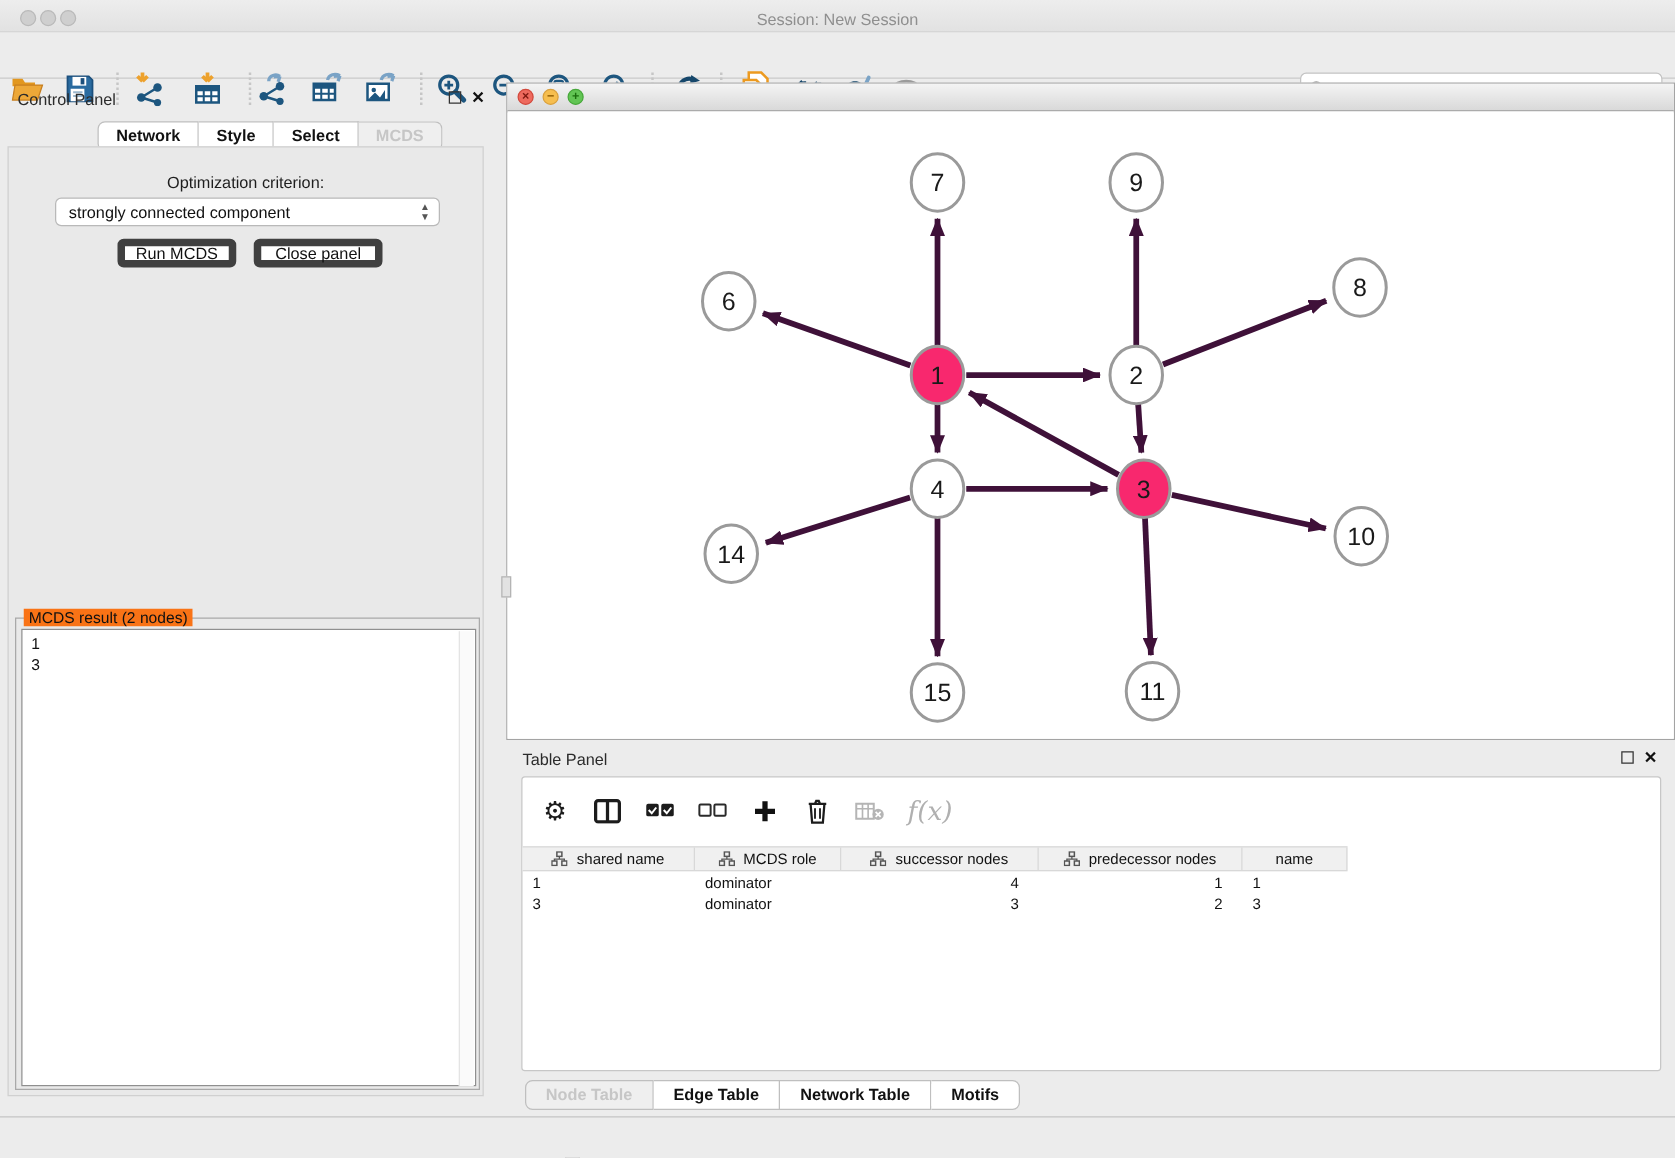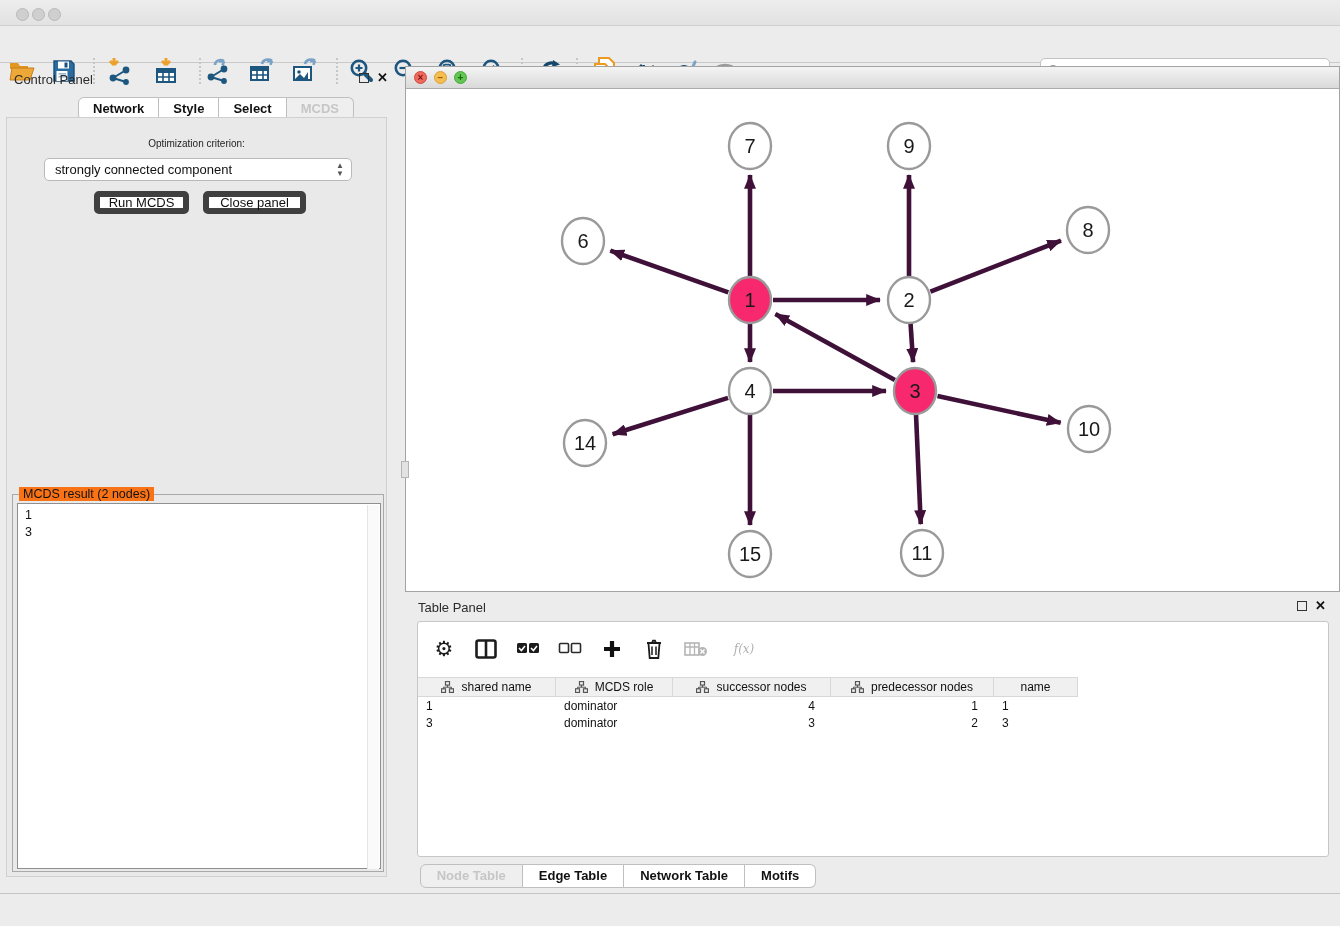--- a/index.html
+++ b/index.html
@@ -23,21 +23,21 @@
   .cp-title { left:14px; top:72px; font-size:13px; color:#2b2b2b; }
   .win-btns { display:flex; gap:8px; align-items:center; }
   .float-box { width:10px; height:10px; border:1.6px solid #333; display:inline-block; }
   .close-x { font-size:13px; font-weight:bold; color:#111; line-height:10px; }
   .seg { display:flex; }
   .seg .t { font-size:13px; font-weight:bold; color:#111; background:#fff; border:1px solid #bfbfbf; border-left:none; padding:3px 14px 4px; }
   .seg .t:first-child { border-left:1px solid #bfbfbf; border-radius:6px 0 0 6px; }
   .seg .t.last { border-radius:0 6px 6px 0; }
   .seg .t.dim { background:#efefef; color:#c6c6c6; }
   .cp-body { left:6px; top:117px; width:381px; height:760px; background:#e9e9e9; border:1px solid #d0d0d0; }
-  .opt-label { left:0; top:138px; width:393px; text-align:center; font-size:10px; color:#1e1e1e; }
+  .opt-label { left:0; top:138px; width:393px; text-align:center; font-size:13px; color:#1e1e1e; }
   .dropdown { left:44px; top:158px; width:308px; height:23px; background:#fff; border:1px solid #b9b9b9; border-radius:5px; font-size:13px; color:#111; display:flex; align-items:center; padding-left:10px; }
   .stepper { position:absolute; right:7px; top:3px; font-size:8px; color:#555; line-height:8px; text-align:center; }
   .btn { height:23px; background:#fff; border:6px solid #404040; border-radius:5px; font-size:13px; color:#111; display:flex; align-items:center; justify-content:center; }
   .fieldset { left:12px; top:494px; width:372px; height:378px; border:1px solid #a9a9a9; background:#e9e9e9; }
   .fs-legend { position:absolute; left:6px; top:-8px; background:#f97316; padding:0 4px; font-size:12.5px; color:#111; }
   .resultbox { position:absolute; left:4px; top:8px; width:364px; height:366px; background:#fff; border:1px solid #8f8f8f; font-size:12.5px; color:#111; line-height:17px; padding:3px 0 0 7px; white-space:pre-line; }
   .result-scroll { position:absolute; right:1px; top:1px; width:12px; height:364px; background:#fafafa; border-left:1px solid #e4e4e4; }
 
   
   .netwin { left:405px; top:66px; width:935px; height:526px; border:1px solid #a3a3a3; background:#fff; }
@@ -47,41 +47,42 @@
   .net-canvas { position:absolute; left:0; top:23px; width:933px; height:501px; background:#fff; }
   .net-handle { left:452px; bottom:-1px; width:12px; height:5px; background:#d6d6d6; border:1px solid #bdbdbd; }
   .split-handle { left:401px; top:461px; width:8px; height:17px; background:#e2e2e2; border:1px solid #b4b4b4; }
 
   
   .tp-title { left:418px; top:600px; font-size:13px; color:#2b2b2b; }
   .tp-inner { left:417px; top:621px; width:912px; height:236px; background:#fff; border:1px solid #c7c7c7; border-radius:3px; }
   .tp-toolbar { position:absolute; left:0; top:0; width:100%; height:54px; display:flex; align-items:center; gap:14px; padding-left:12px; }
   .tp-ico { width:28px; height:28px; display:flex; align-items:center; justify-content:center; }
   .gear-glyph { font-size:21px; color:#1c1c1c; }
-  .fx { font-family:"DejaVu Serif", serif; font-style:italic; font-size:12px; color:#b0b0b0; }
+  .fx { font-family:"DejaVu Serif", serif; font-style:italic; font-size:21px; color:#b0b0b0; }
   .thead { position:absolute; left:0; top:55px; height:20px; background:#f0f0f0; border-top:1px solid #d8d8d8; border-bottom:1px solid #d8d8d8; display:flex; }
   .th { font-size:12px; color:#111; display:flex; align-items:center; justify-content:center; gap:7px; border-right:1px solid #d8d8d8; }
   .trow { position:absolute; height:17px; font-size:12px; color:#111; }
   .tcell { position:absolute; top:1px; }
   .tabs-bottom { left:0; top:864px; width:1236px; display:flex; justify-content:center; }
 
   
   .statusbar { left:0; top:893px; width:1340px; height:33px; background:#ececec; border-top:1px solid #c3c3c3; }
 
   svg { display:block; }
   text { font-family:"Liberation Sans", sans-serif; }
 </style>
 </head>
 <body>
 
 <div class="abs accentstrip"></div>
 <div class="abs titlebar">
   <div class="abs tl-dot" style="left:16px"></div>
   <div class="abs tl-dot" style="left:32px"></div>
   <div class="abs tl-dot" style="left:48px"></div>
+  <div class="abs main-title">Session: New Session</div>
 </div>
 
 <div class="abs toolbar">
   <div class="abs tbi" style="left:7px">
     <svg width="26" height="22" viewBox="0 0 26 22">
         <path d="M1,3 h8 l2,3 h8 v3 h-18 z" fill="#e2971f"></path>
         <path d="M3,8 h22 l-4,12 h-20 z" fill="#eda838" stroke="#c77f1f" stroke-width="1"></path>
       </svg>
   </div>
   <div class="abs tbi" style="left:49px">

